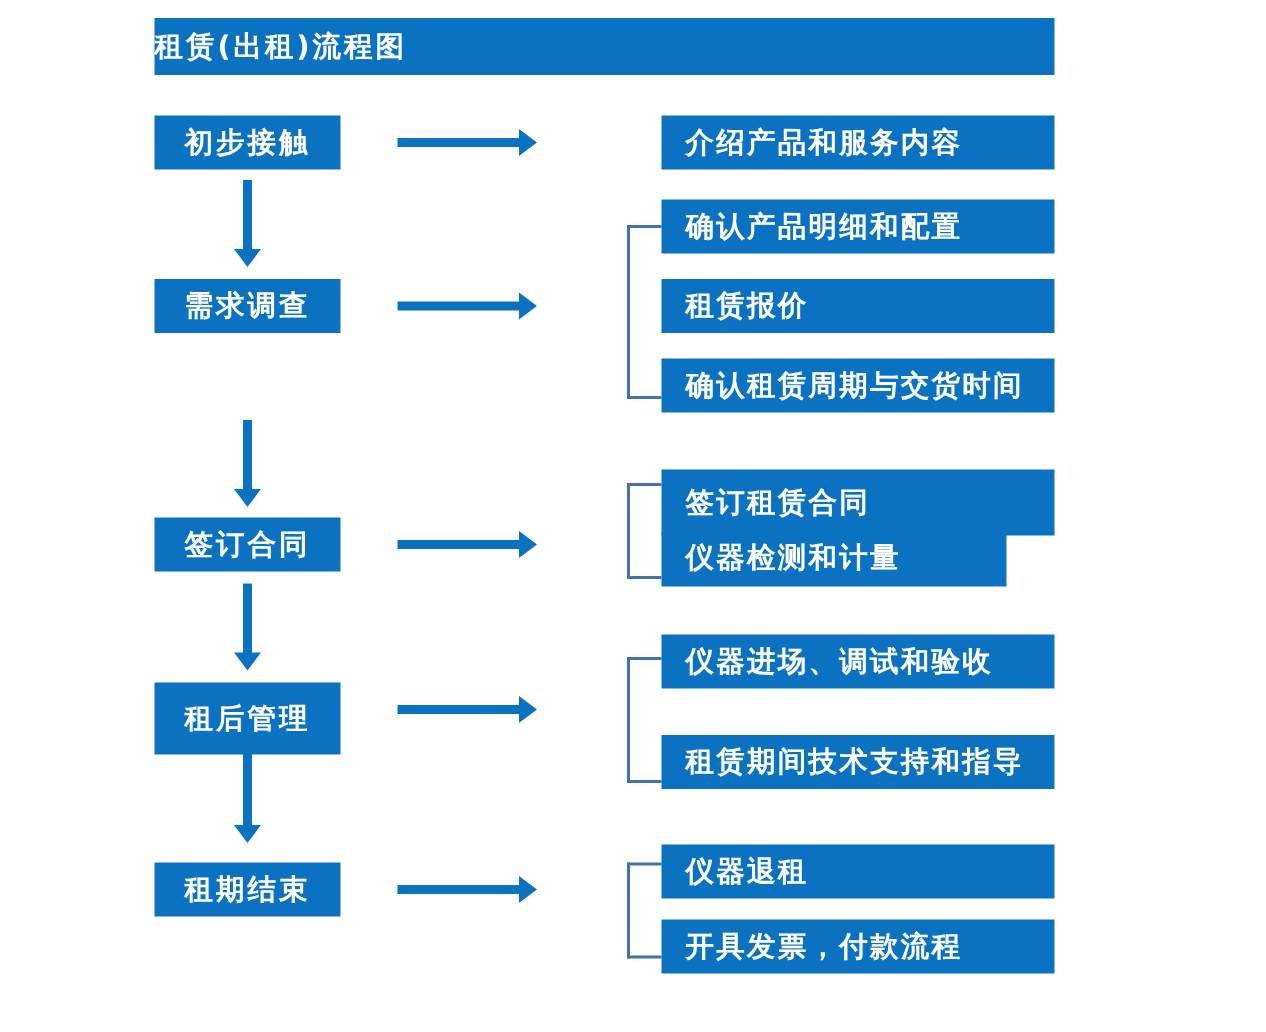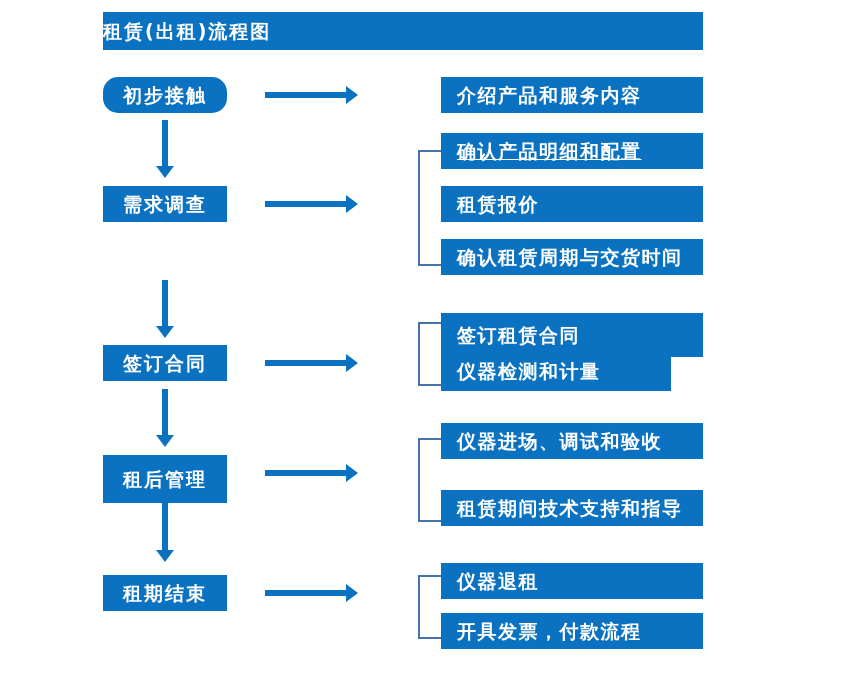--- a/index.html
+++ b/index.html
@@ -99,39 +99,39 @@
     box-sizing: border-box;
   }
 </style>
 </head>
 <body>
 
 <div id="canvas">
     <div class="box title-box" style="left: 103px; top: 12px; width: 600px; height: 38px;">
       <span>租赁(出租)流程图</span>
     </div>
-    <div class="box stage-box" style="left: 103px; top: 77px; width: 124px; height: 36px; border-radius: 15px;">
+    <div class="box stage-box" style="left: 103px; top: 77px; width: 124px; height: 36px;">
       <span>初步接触</span>
     </div>
     <div class="box stage-box" style="left: 103px; top: 186px; width: 124px; height: 36px;">
       <span>需求调查</span>
     </div>
     <div class="box stage-box" style="left: 103px; top: 345px; width: 124px; height: 36px;">
       <span>签订合同</span>
     </div>
     <div class="box stage-box" style="left: 103px; top: 455px; width: 124px; height: 48px;">
       <span>租后管理</span>
     </div>
     <div class="box stage-box" style="left: 103px; top: 575px; width: 124px; height: 36px;">
       <span>租期结束</span>
     </div>
     <div class="box detail-box" style="left: 441px; top: 77px; width: 262px; height: 36px;">
       <span>介绍产品和服务内容</span>
     </div>
-    <div class="box detail-box" style="left: 441px; top: 133px; width: 262px; height: 36px; text-decoration: underline;">
+    <div class="box detail-box" style="left: 441px; top: 133px; width: 262px; height: 36px;">
       <span>确认产品明细和配置</span>
     </div>
     <div class="box detail-box" style="left: 441px; top: 186px; width: 262px; height: 36px;">
       <span>租赁报价</span>
     </div>
     <div class="box detail-box" style="left: 441px; top: 239px; width: 262px; height: 36px;">
       <span>确认租赁周期与交货时间</span>
     </div>
     <div class="box detail-box" style="left: 441px; top: 313px; width: 262px; height: 44px;">
       <span>签订租赁合同</span>

